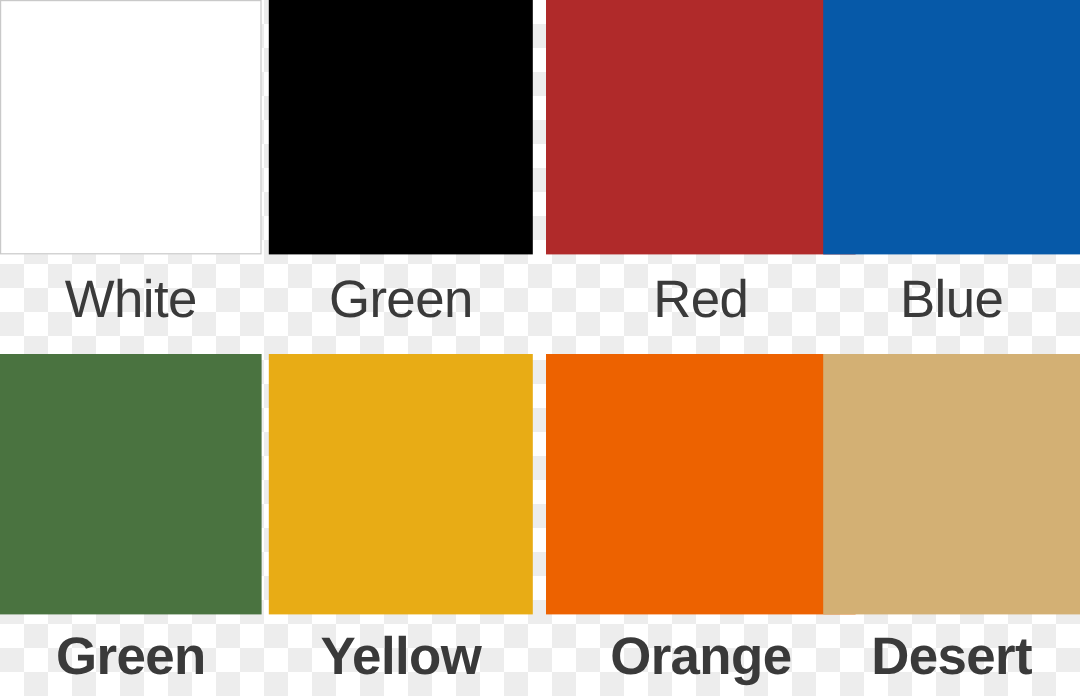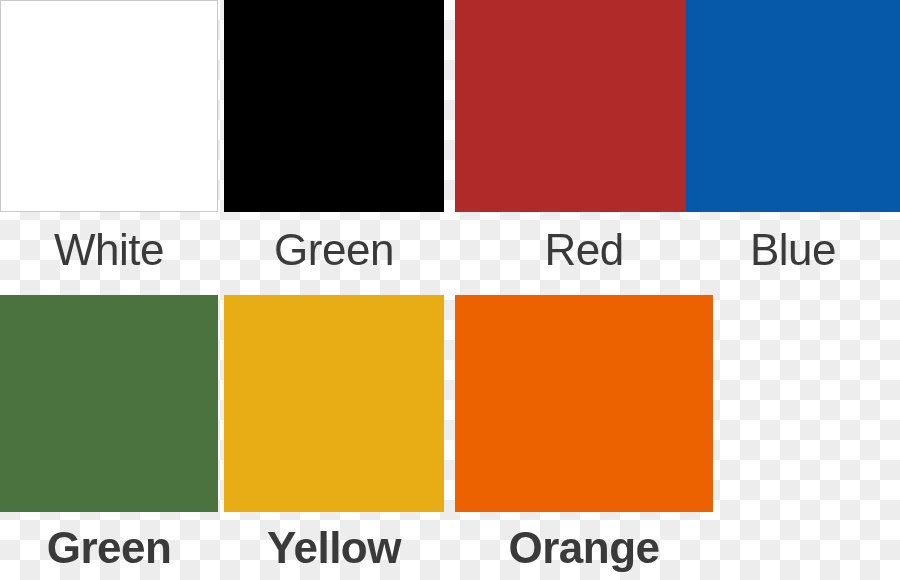--- a/index.html
+++ b/index.html
@@ -105,14 +105,18 @@
   <div class="swatch-cell row-2 col-3">
     <span class="swatch-chip" style="background-color: rgb(237, 98, 0);"></span>
     <span class="swatch-label" style="color: rgb(58, 58, 58);">Orange</span>
   </div>
 
   <div class="swatch-cell row-2 col-2">
     <span class="swatch-chip" style="background-color: rgb(232, 172, 21);"></span>
     <span class="swatch-label" style="color: rgb(58, 58, 58);">Yellow</span>
   </div>
 
+  <div class="swatch-cell row-2 col-4">
+    <span class="swatch-chip" style="background-color: rgb(211, 176, 116);"></span>
+    <span class="swatch-label" style="color: rgb(58, 58, 58);">Desert</span>
+  </div>
 
 </div>
 
 </body></html>

